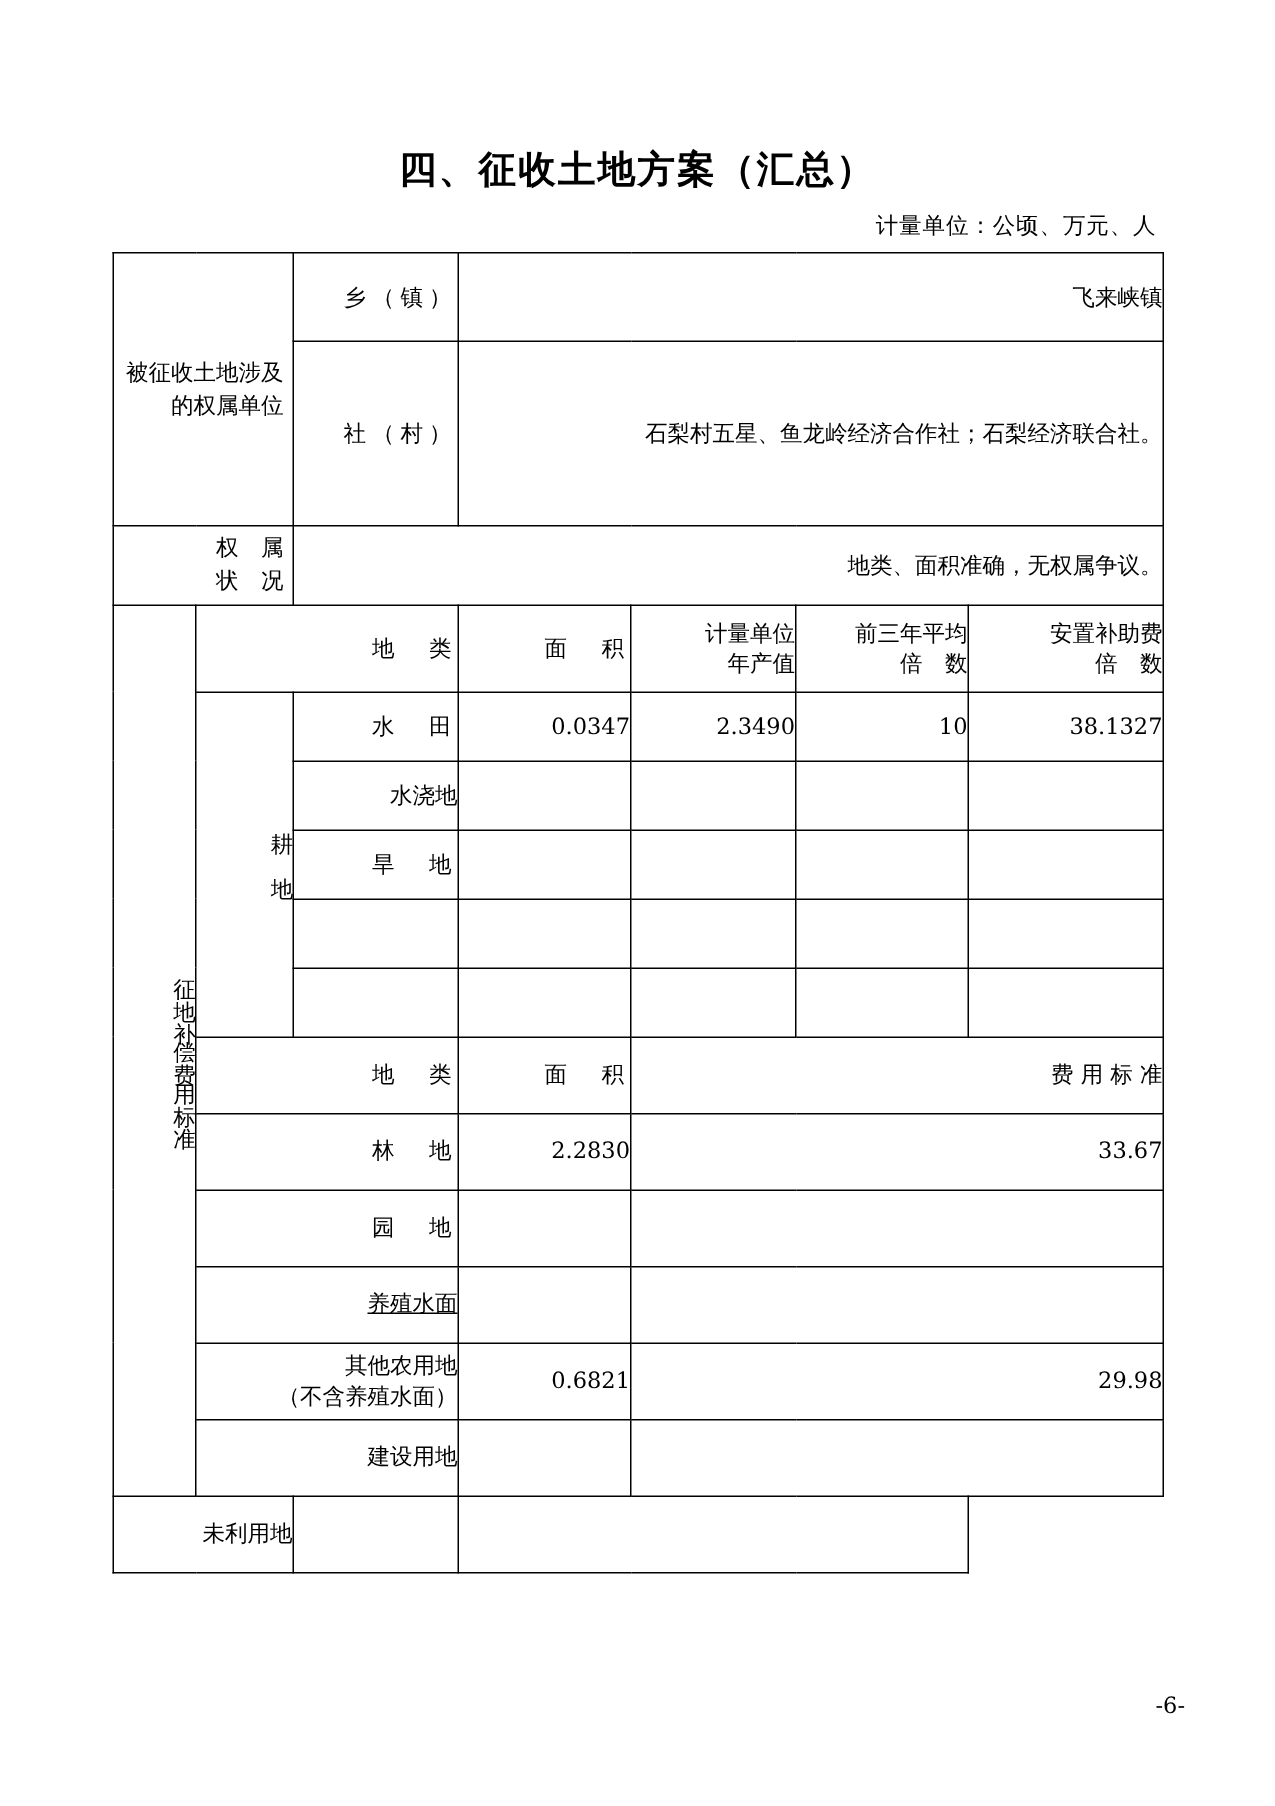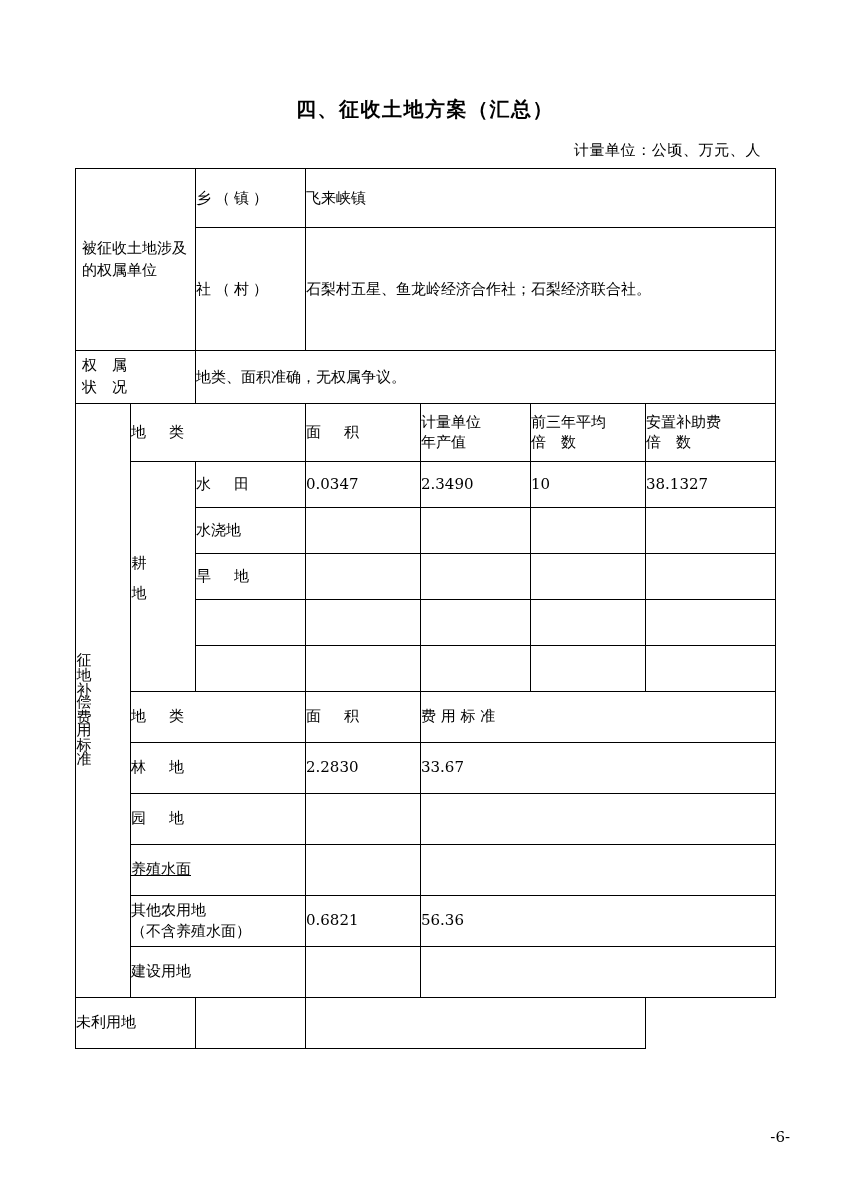--- a/index.html
+++ b/index.html
@@ -23,30 +23,30 @@
     height: 1204px;
   }
 
   
   .doc-title {
     position: absolute;
     top: 96px;
     left: 0;
     width: 850px;
     text-align: center;
-    font-size: 20px;
+    font-size: 25px;
     font-weight: bold;
     letter-spacing: 1.5px;
     font-family: "DejaVu Serif", "Liberation Serif", serif;
   }
 
   .unit-line {
     position: absolute;
     top: 141px;
-    left: 0;
+    left: 10px;
     width: 761px;
     text-align: right;
     font-size: 15px;
     letter-spacing: 0.6px;
     font-family: Liberation Sans, sans-serif;
   }
 
   
   .tbl-wrap {
     position: absolute;
@@ -61,21 +61,21 @@
     width: 700px;
     table-layout: fixed;
     font-family: "DejaVu Serif", "Liberation Serif", serif;
   }
 
   table.main td {
     border: 1.6px solid #000000;
     font-size: 15px;
     padding: 0;
     vertical-align: middle;
-    text-align: left;
+    text-align: right;
     line-height: 1.35;
   }
 
   .cell-pad {
     padding: 4px 6px;
   }
 
   .txt-left {
     text-align: left;
     padding-left: 10px;
@@ -254,21 +254,21 @@
           <td class="cell-pad"></td>
           <td colspan="3" class="cell-pad"></td>
         </tr>
 
         <tr>
           <td colspan="2" class="cell-pad two-line" style="height:50px;">
             <div>其他农用地</div>
             <div>（不含养殖水面）</div>
           </td>
           <td class="cell-pad">0.6821</td>
-          <td colspan="3" class="cell-pad">56.36</td>
+          <td colspan="3" class="cell-pad">29.98</td>
         </tr>
 
         <tr>
           <td colspan="2" class="cell-pad" style="height:50px;">建设用地</td>
           <td class="cell-pad"></td>
           <td colspan="3" class="cell-pad"></td>
         </tr>
 
         <tr>
           <td colspan="2" class="cell-pad" style="height:50px;">未利用地</td>

